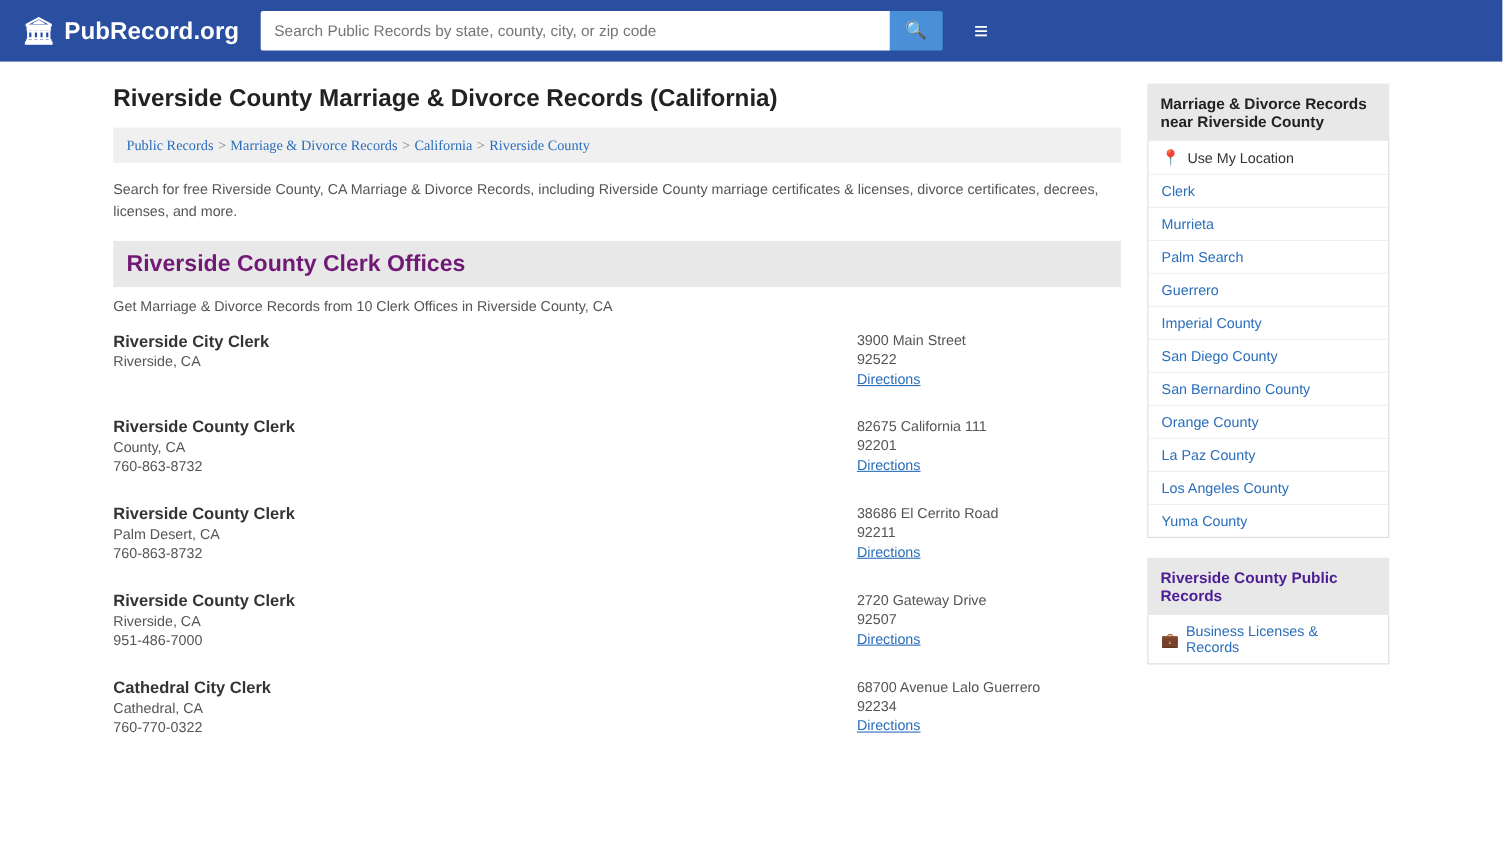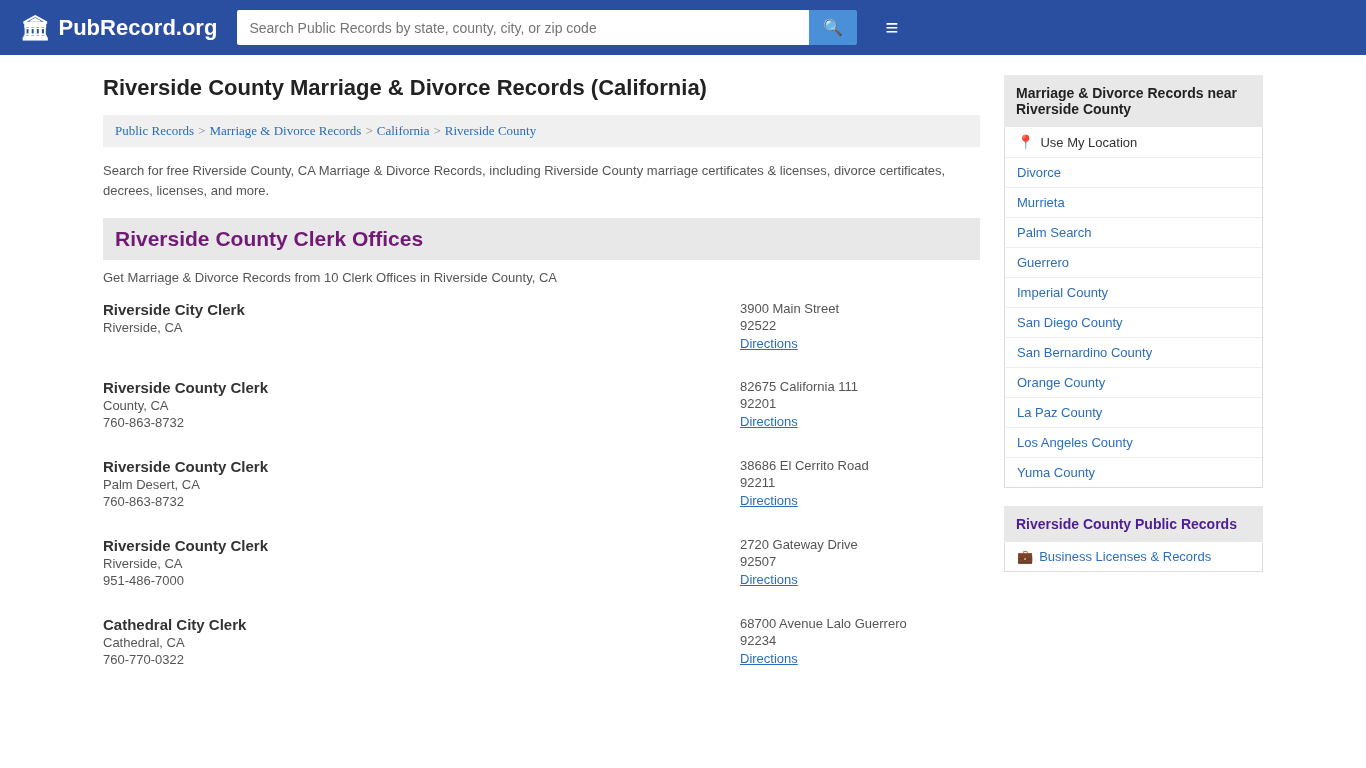--- a/index.html
+++ b/index.html
@@ -160,21 +160,21 @@
     }
     .directions-link {
       font-size: 13px;
       color: #2a6ebb;
       text-decoration: underline;
       cursor: pointer;
     }
 
     
     .sidebar {
-      width: 259px;
+      width: 220px;
       flex-shrink: 0;
     }
     .sidebar-section {
       background: #e8e8e8;
       padding: 10px 12px;
       font-size: 14px;
       font-weight: bold;
       color: #222;
       margin-bottom: 0;
     }
@@ -330,21 +330,21 @@
 
   <div class="sidebar">
 
     <div class="sidebar-section">Marriage &amp; Divorce Records near Riverside County</div>
     <div class="sidebar-items">
       <div class="sidebar-item use-location">
         <span class="location-icon">📍</span>
         <span>Use My Location</span>
       </div>
       <div id="nearby-items-container">
-          <div class="sidebar-item">Divorce</div>
+          <div class="sidebar-item">Clerk</div>
           <div class="sidebar-item">Murrieta</div>
           <div class="sidebar-item">Palm Search</div>
           <div class="sidebar-item">Guerrero</div>
           <div class="sidebar-item">Imperial County</div>
           <div class="sidebar-item">San Diego County</div>
           <div class="sidebar-item">San Bernardino County</div>
           <div class="sidebar-item">Orange County</div>
           <div class="sidebar-item">La Paz County</div>
           <div class="sidebar-item">Los Angeles County</div>
           <div class="sidebar-item">Yuma County</div>

